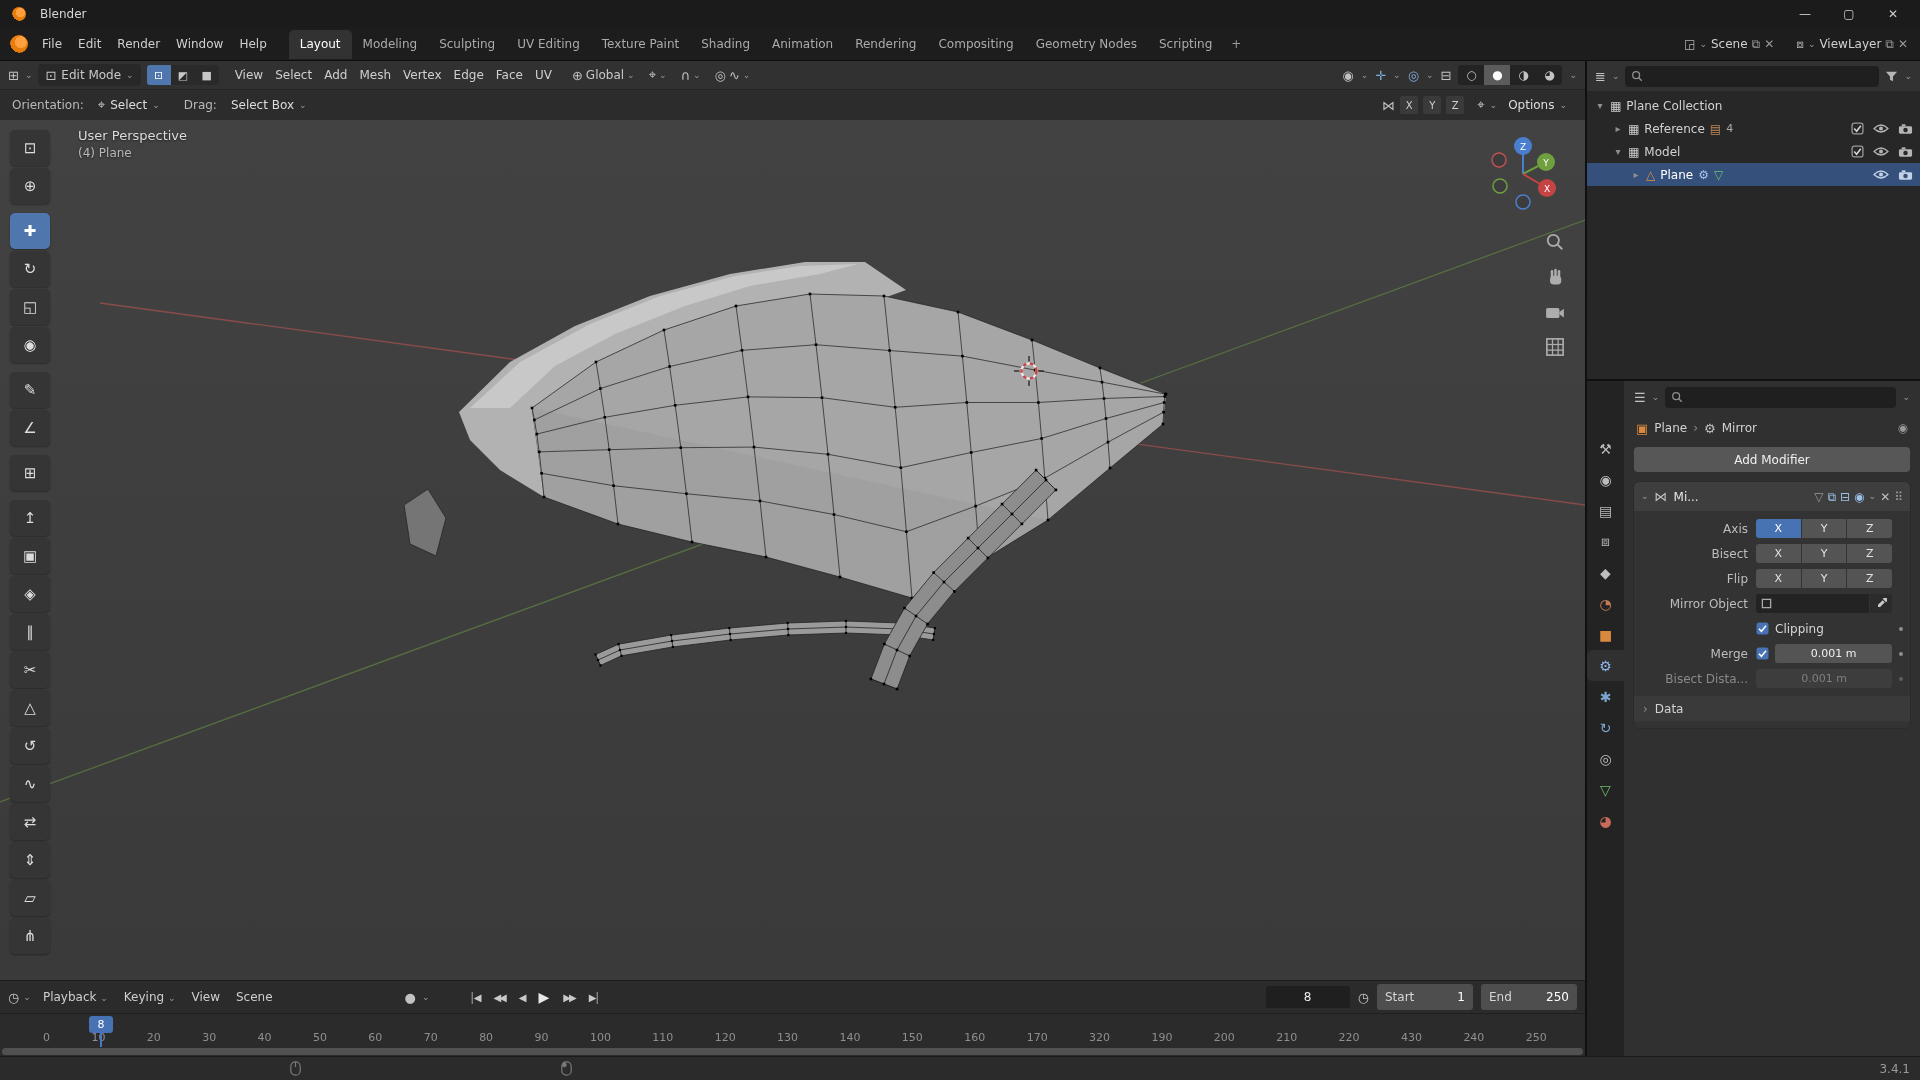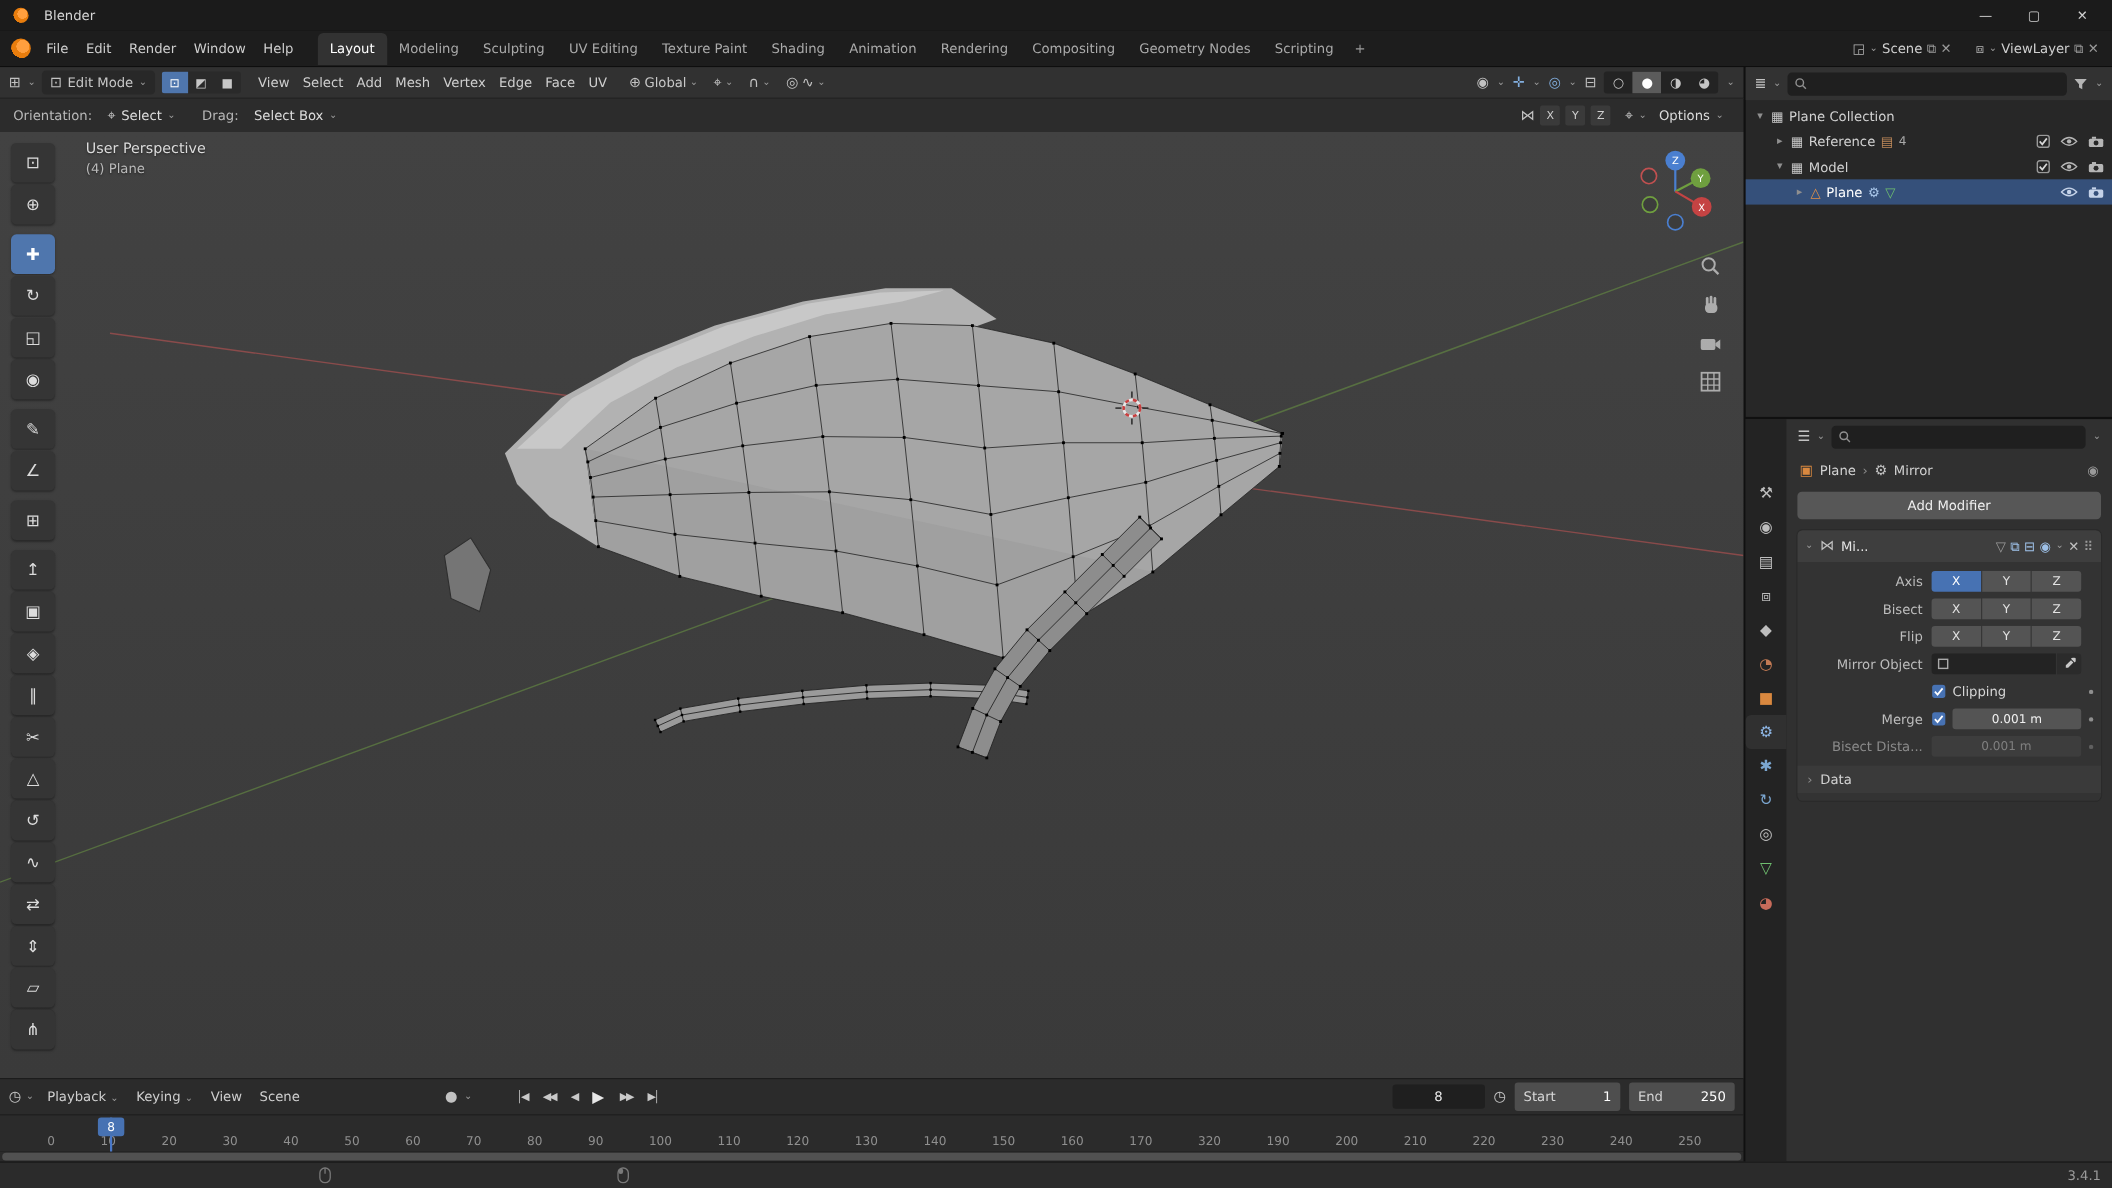--- a/index.html
+++ b/index.html
@@ -612,21 +612,21 @@
               <span class="tick">130</span>
               <span class="tick">140</span>
               <span class="tick">150</span>
               <span class="tick">160</span>
               <span class="tick">170</span>
               <span class="tick">320</span>
               <span class="tick">190</span>
               <span class="tick">200</span>
               <span class="tick">210</span>
               <span class="tick">220</span>
-              <span class="tick">230</span>
+              <span class="tick">430</span>
               <span class="tick">240</span>
               <span class="tick">250</span>
             </div>
           <div class="playhead">
             <div class="line"></div>
             <div class="tag">8</div>
           </div>
         </div>
         <div class="tl-scroll">
             <div class="pill"></div>

